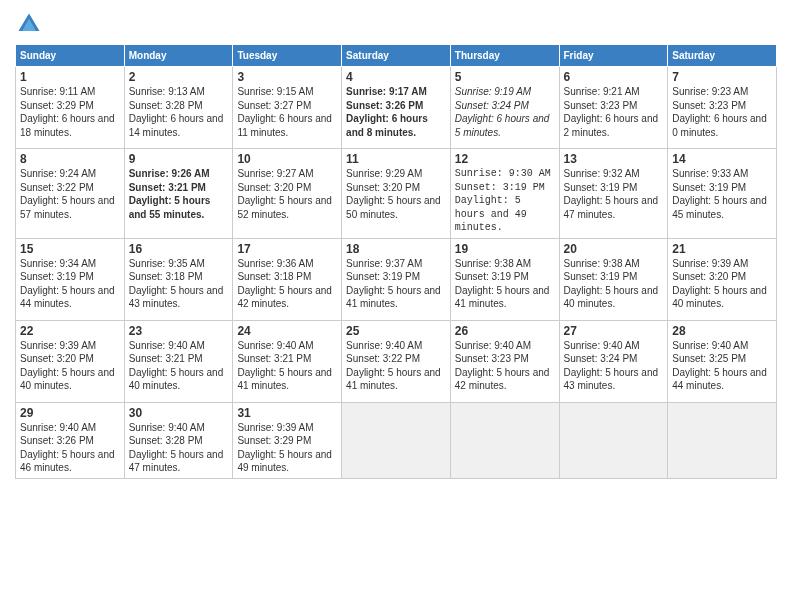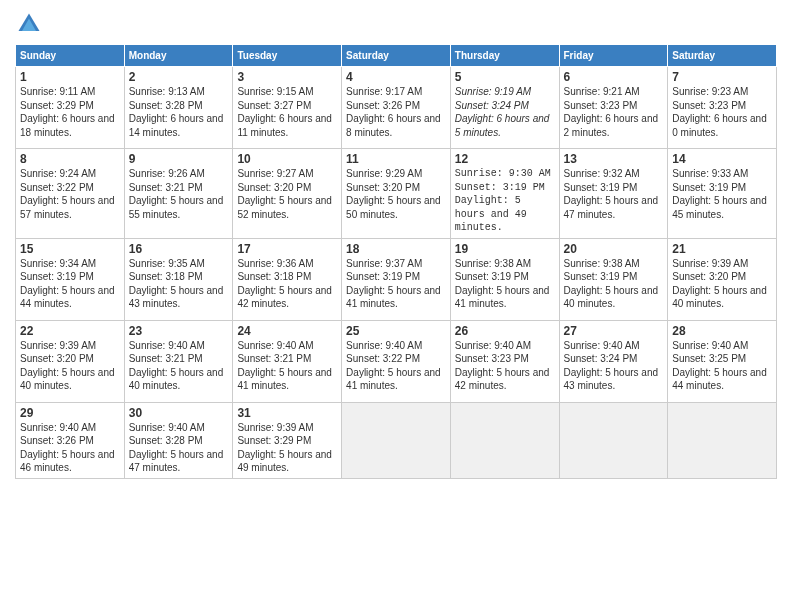--- a/index.html
+++ b/index.html
@@ -147,21 +147,21 @@
 Daylight: 6 hours and 14 minutes.</div>
           </td>
           <td>
             <span class="day-number">3</span>
             <div class="day-info" style="white-space: pre-line;">Sunrise: 9:15 AM
 Sunset: 3:27 PM
 Daylight: 6 hours and 11 minutes.</div>
           </td>
           <td>
             <span class="day-number">4</span>
-            <div class="day-info" style="white-space: pre-line;">Sunrise: 9:17 AM
+            <div class="day-info" style="white-space: pre-line; font-weight: bold;">Sunrise: 9:17 AM
 Sunset: 3:26 PM
 Daylight: 6 hours and 8 minutes.</div>
           </td>
           <td>
             <span class="day-number">5</span>
             <div class="day-info" style="white-space: pre-line; font-style: italic;">Sunrise: 9:19 AM
 Sunset: 3:24 PM
 Daylight: 6 hours and 5 minutes.</div>
           </td>
           <td>
@@ -179,21 +179,21 @@
         </tr>
         <tr>
           <td>
             <span class="day-number">8</span>
             <div class="day-info" style="white-space: pre-line;">Sunrise: 9:24 AM
 Sunset: 3:22 PM
 Daylight: 5 hours and 57 minutes.</div>
           </td>
           <td>
             <span class="day-number">9</span>
-            <div class="day-info" style="white-space: pre-line;">Sunrise: 9:26 AM
+            <div class="day-info" style="white-space: pre-line; font-weight: bold;">Sunrise: 9:26 AM
 Sunset: 3:21 PM
 Daylight: 5 hours and 55 minutes.</div>
           </td>
           <td>
             <span class="day-number">10</span>
             <div class="day-info" style="white-space: pre-line;">Sunrise: 9:27 AM
 Sunset: 3:20 PM
 Daylight: 5 hours and 52 minutes.</div>
           </td>
           <td>

